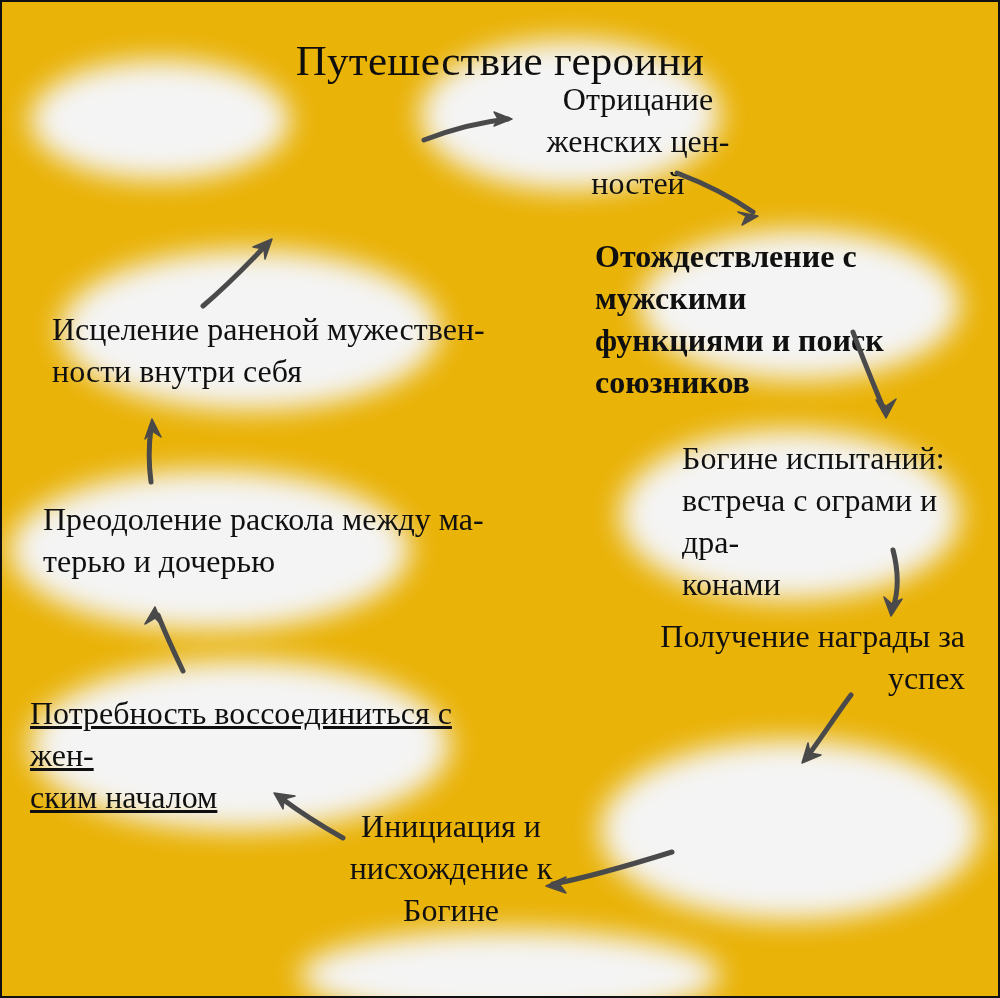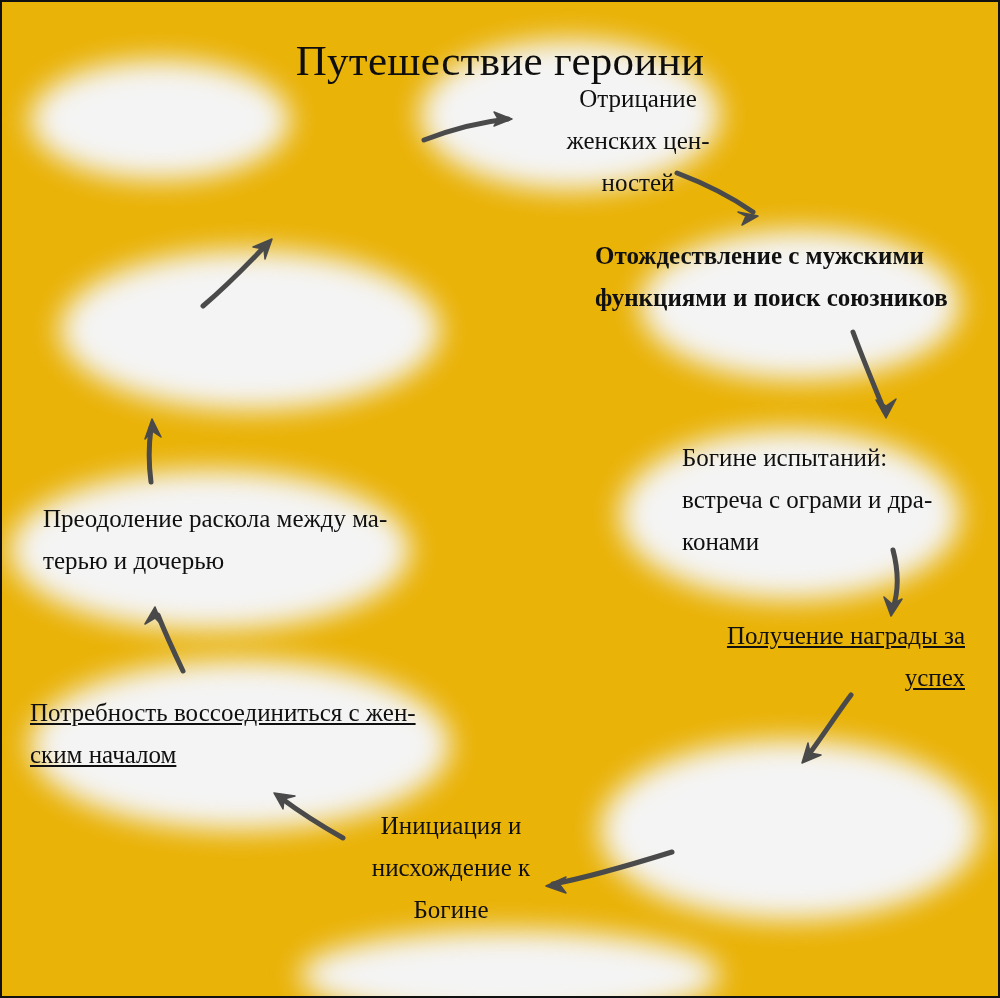--- a/index.html
+++ b/index.html
@@ -39,27 +39,27 @@
     width: 1000px;
     text-align: center;
     font-size: 43px;
     line-height: 1.1;
     font-weight: normal;
     letter-spacing: 0.3px;
     color: #0e0e0e;
   }
   .node {
     position: absolute;
-    font-size: 25px;
+    font-size: 32px;
     line-height: 42px;
     color: #101010;
     white-space: pre-line;
   }
   .node.left   { text-align: left; }
-  .node.right  { text-align: right; text-decoration: underline; }
+  .node.right  { text-align: right; }
   .node.center { text-align: center; }
 
   #arrows {
     position: absolute;
     left: 0; top: 0;
     width: 1000px;
     height: 998px;
     pointer-events: none;
   }
   .arrow-path {
@@ -111,20 +111,22 @@
   <div class="node center" style="left:345px; top:805px; width:212px;">Инициация и
 нисхождение к
 Богине</div>
 
   <div class="node left" style="left:30px; top:692px; width:470px;text-decoration:underline;">Потребность воссоединиться с жен-
 ским началом</div>
 
   <div class="node left" style="left:43px; top:498px; width:450px;">Преодоление раскола между ма-
 терью и дочерью</div>
 
+  <div class="node left" style="left:52px; top:308px; width:440px;">Исцеление раненой мужествен-
+ности внутри себя</div>
 
 
   <svg id="arrows" viewBox="0 0 1000 998">
 
     <g>
       <path class="arrow-path" d="M424,140 C455,128 480,122 508,119"></path>
       <path class="arrow-head" d="M512,119 L494,112 L498,119 L494,126 Z"></path>
     </g>
 
     <g>

